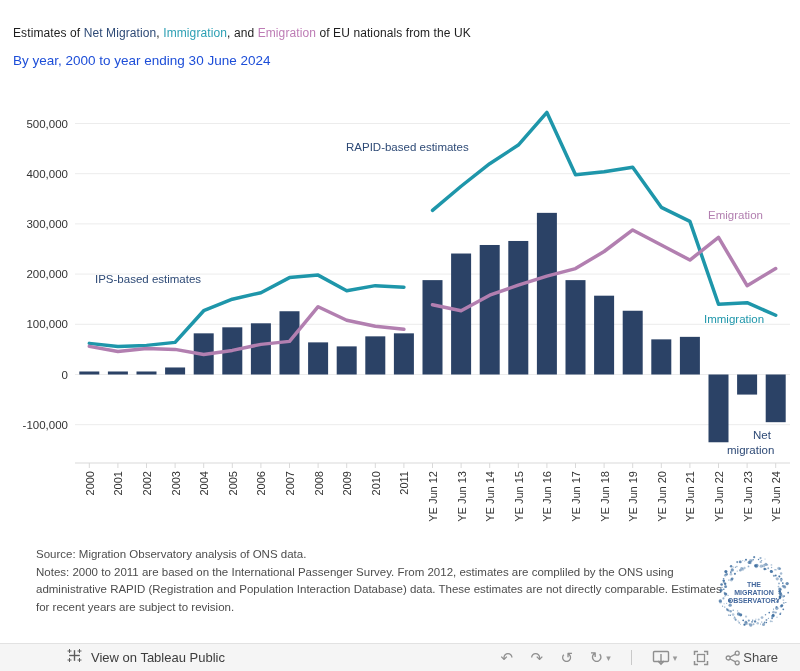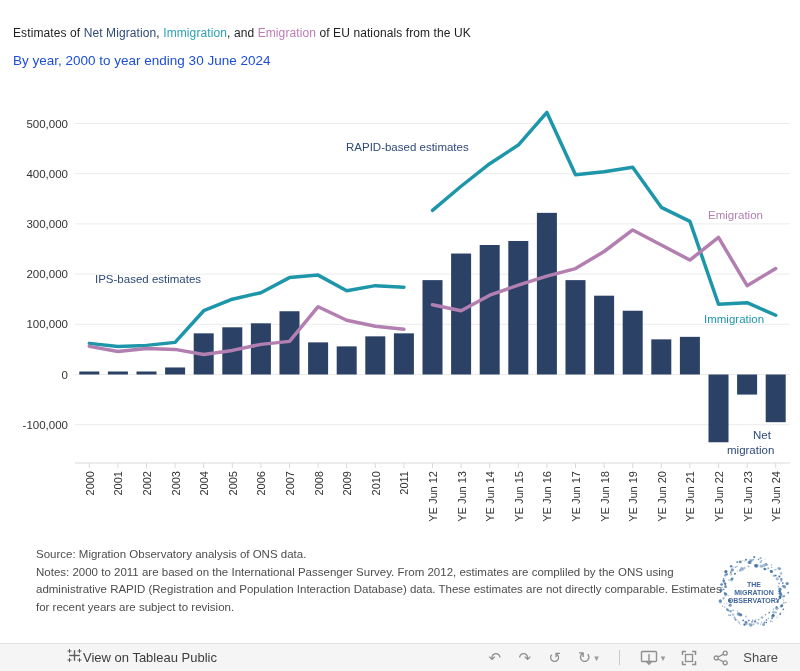--- a/index.html
+++ b/index.html
@@ -13,29 +13,29 @@
   #chart-wrap { position:absolute; left:0; top:86px; width:716px; height:458px; }
   #chart-wrap svg { display:block; }
 
   #footer { position:absolute; left:0; top:546px; width:702px; font-size:11.5px; line-height:17.5px; color:#4d4d4d;margin-left:36px; }
   #footer .line { display:block; }
 
   #mo-logo { position:absolute; left:716px; top:554px; width:76px; height:76px; }
 
   #toolbar { position:absolute; left:0; top:643px; width:800px; height:28px; background:#f5f5f5;
     border-top:1px solid #e2e2e2; display:flex; align-items:center; }
-  #toolbar .left { display:flex; align-items:center; margin-left:66px; }
+  #toolbar .left { display:flex; align-items:center; gap:8px; margin-left:66px; }
   #toolbar .left .vtp { font-size:13px; color:#3d3d3d; cursor:pointer; }
   #toolbar .right { margin-left:auto; display:flex; align-items:center; gap:0; margin-right:14px; }
   .tb-btn { display:flex; align-items:center; justify-content:center; min-width:30px; height:24px;
     color:#8f8f8f; font-size:16px; cursor:pointer; padding:0 8px; }
   .tb-btn.glyph { font-size:15px; line-height:1; }
   .tb-caret { font-size:9px; color:#9a9a9a; margin-left:3px; }
   .tb-sep { width:1px; height:15px; background:#c9c9c9; margin:0 12px; }
-  .share-label { font-size:13px; color:#4a4a4a; margin-left:14px; }
+  .share-label { font-size:13px; color:#4a4a4a; margin-left:2px; }
   .tb-btn svg { display:block; }
 </style>
 </head>
 <body>
 
 <div id="page">
 
   <div id="title"><span style="color: rgb(30, 30, 30);">Estimates of </span><span style="color: rgb(46, 74, 118);">Net Migration</span><span style="color: rgb(30, 30, 30);">, </span><span style="color: rgb(45, 160, 180);">Immigration</span><span style="color: rgb(30, 30, 30);">, and </span><span style="color: rgb(189, 124, 181);">Emigration</span><span style="color: rgb(30, 30, 30);"> of EU nationals from the UK</span></div>
   <div id="subtitle">By year, 2000 to year ending 30 June 2024</div>
 

